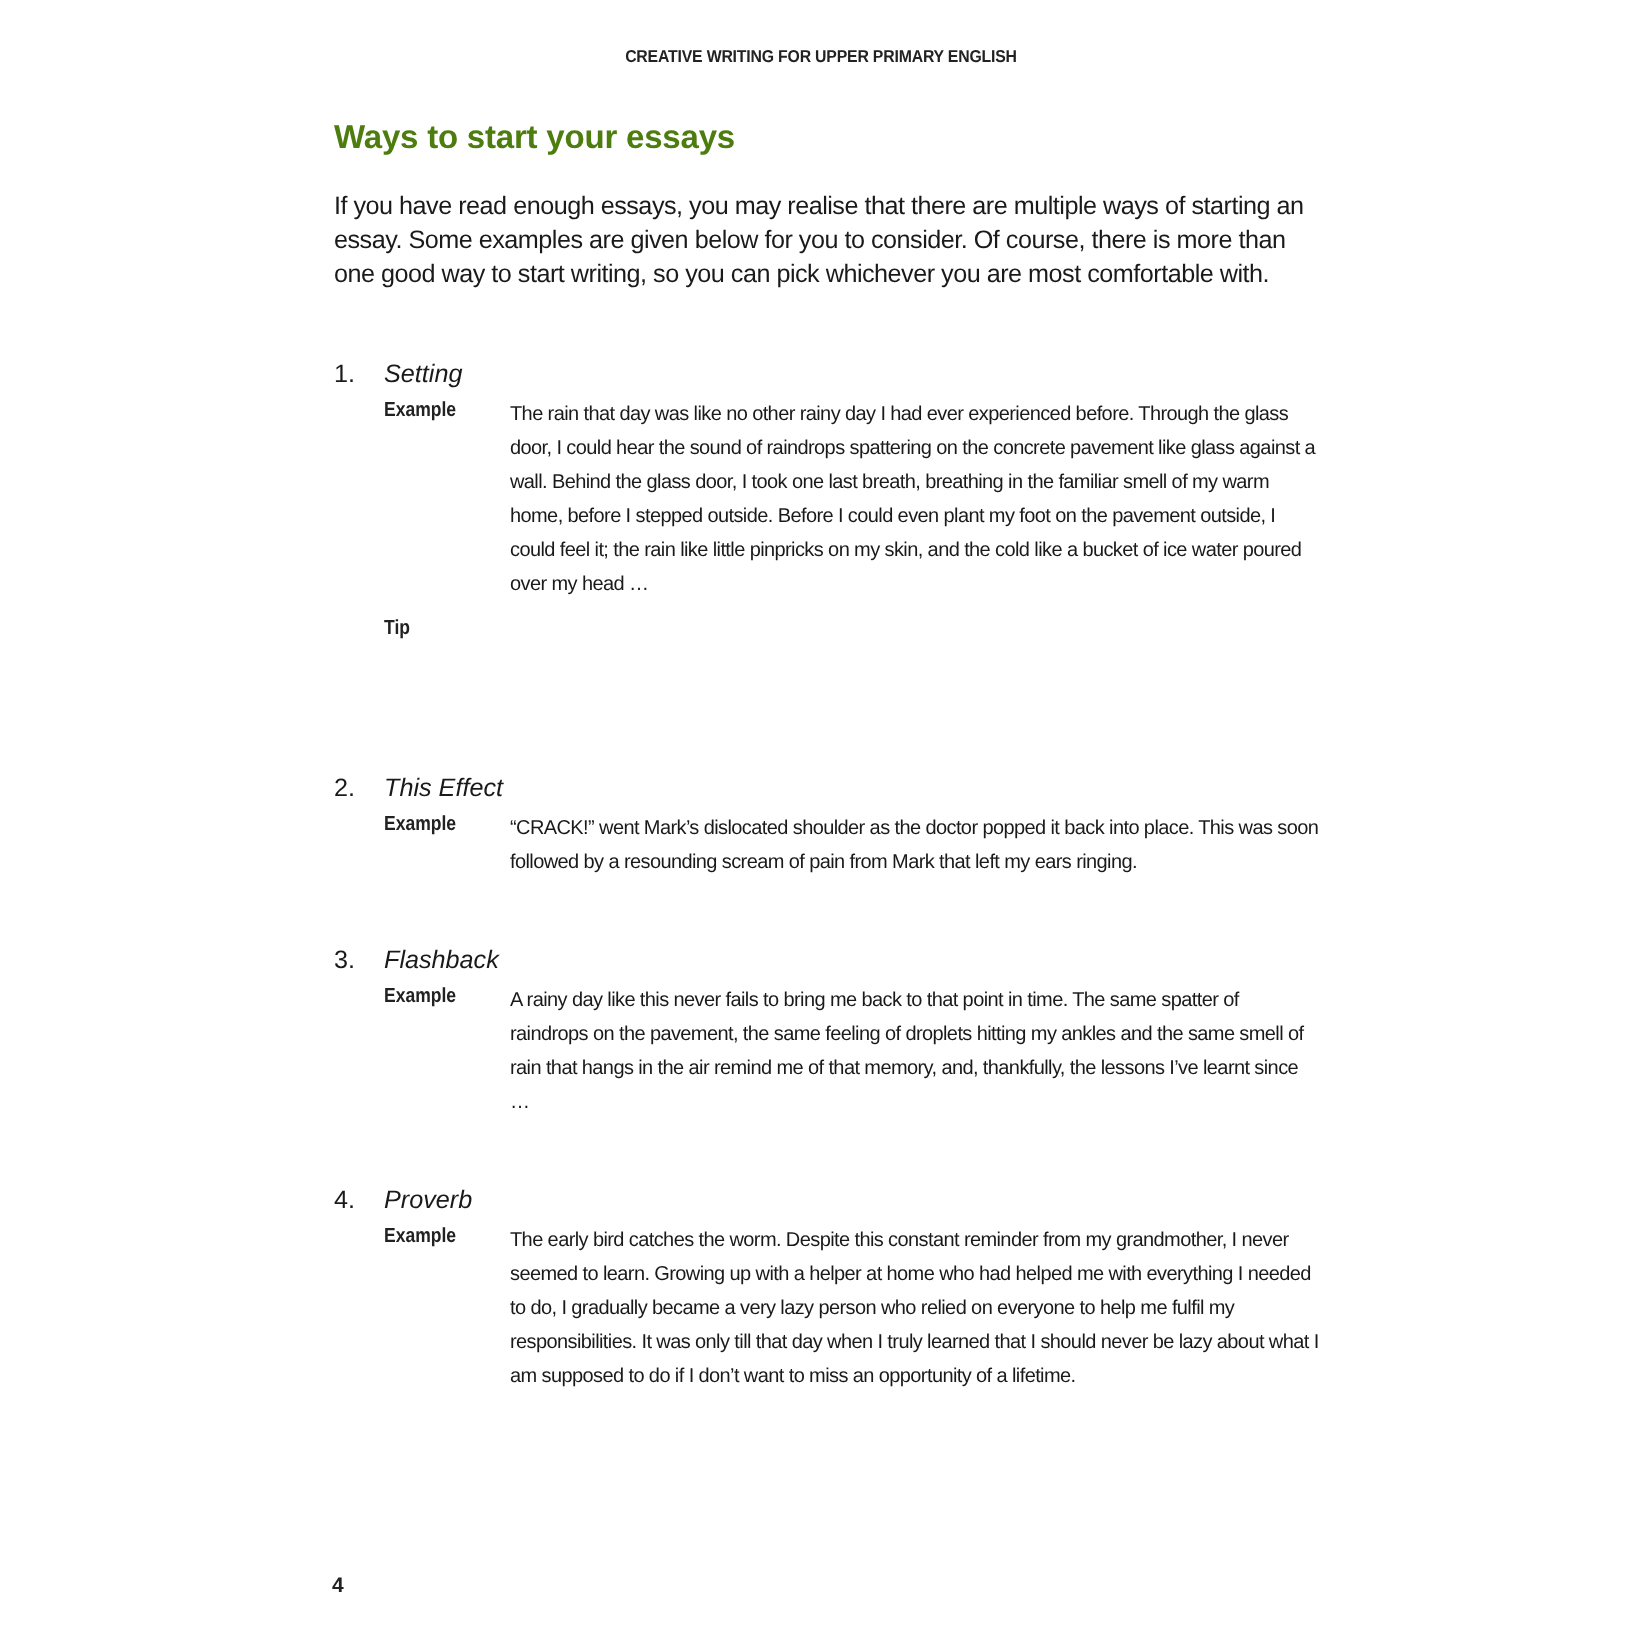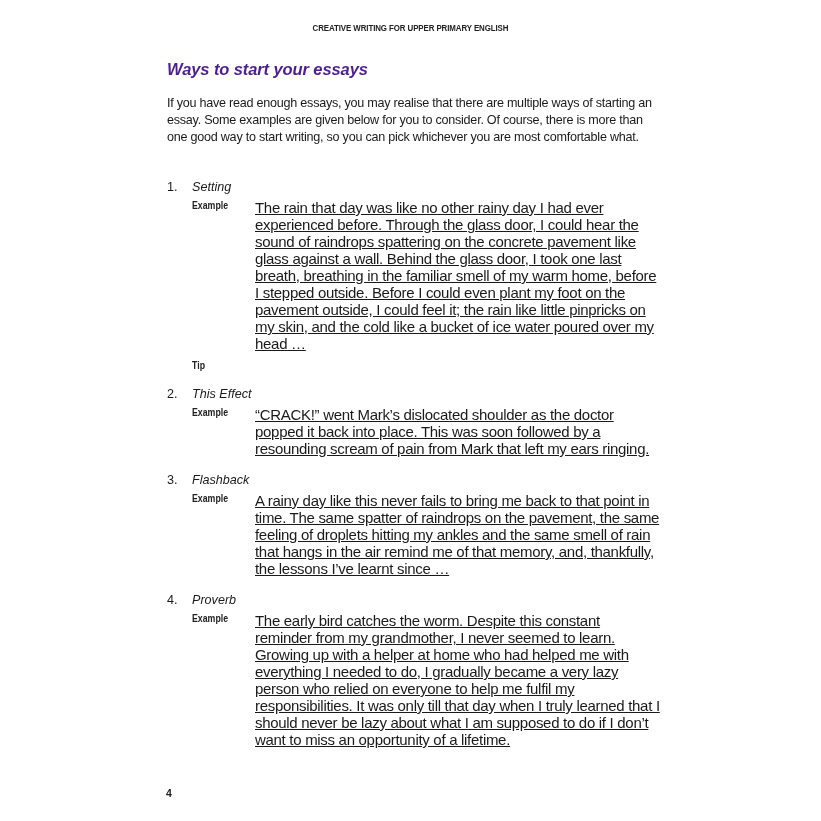--- a/index.html
+++ b/index.html
@@ -3,44 +3,44 @@
 <meta charset="utf-8">
 <style>
   html, body { margin: 0; padding: 0; background: #ffffff; }
   body { width: 821px; height: 821px; position: relative; overflow: hidden;
          font-family: "Liberation Sans", sans-serif; color: #1a1a1a; }
   .page { position: absolute; left: 0; top: 0; width: 675px; height: 821px; padding-left: 45px; }
   .running-head { position: absolute; top: 23px; left: 0; width: 821px; text-align: center;
          font-family: "Liberation Sans", sans-serif; font-size: 8.6px; font-weight: bold;
          letter-spacing: -0.1px; transform: scaleX(0.92); color: #222; }
   .title { position: absolute; left: 167px; top: 60px; font-size: 16.5px; font-weight: bold;
-         color: #4c1d95; margin: 0; letter-spacing: -0.1px; font-style: italic; }
+         color: #4d7c0f; margin: 0; letter-spacing: -0.1px; }
   .intro { position: absolute; left: 167px; top: 95px; width: 490px; font-size: 12.6px;
          line-height: 17px; margin: 0; letter-spacing: -0.25px; }
   .item { position: absolute; left: 167px; width: 500px; }
   .item-head { height: 17px; font-size: 12.6px; line-height: 17px; position: relative; }
   .item-num { position: absolute; left: 0; top: 0; }
   .item-label { position: absolute; left: 25px; top: 0; font-style: italic; }
-  .row { position: relative; margin-top: 3px; text-decoration: underline; }
+  .row { position: relative; margin-top: 3px; }
   .row-label { position: absolute; left: 25px; top: 1px; font-size: 10.2px; font-weight: bold;
          transform: scaleX(0.86); transform-origin: left top; color: #222; }
-  .row-text { margin-left: 88px; width: 405px; font-size: 15px; line-height: 17px;
+  .row-text { margin-left: 88px; width: 405px; font-size: 10px; line-height: 17px;
          letter-spacing: -0.3px; }
   .page-number { position: absolute; left: 166px; top: 787px; font-size: 10.5px; font-weight: bold; color: #222; }
 </style>
 </head>
 <body>
 
 <div class="page">
 
   <div class="running-head">CREATIVE WRITING FOR UPPER PRIMARY ENGLISH</div>
 
   <h1 class="title">Ways to start your essays</h1>
 
-  <p class="intro">If you have read enough essays, you may realise that there are multiple ways of starting an essay. Some examples are given below for you to consider. Of course, there is more than one good way to start writing, so you can pick whichever you are most comfortable what.</p>
+  <p class="intro">If you have read enough essays, you may realise that there are multiple ways of starting an essay. Some examples are given below for you to consider. Of course, there is more than one good way to start writing, so you can pick whichever you are most comfortable with.</p>
 
   <div class="item" style="top:179px;">
     <div class="item-head">
       <span class="item-num">1.</span>
       <span class="item-label">Setting</span>
     </div>
     <div class="row">
       <span class="row-label">Example</span>
       <div class="row-text" style="width:404px;">The rain that day was like no other rainy day I had ever experienced before. Through the glass door, I could hear the sound of raindrops spattering on the concrete pavement like glass against a wall. Behind the glass door, I took one last breath, breathing in the familiar smell of my warm home, before I stepped outside. Before I could even plant my foot on the pavement outside, I could feel it; the rain like little pinpricks on my skin, and the cold like a bucket of ice water poured over my head …</div>
     </div>

